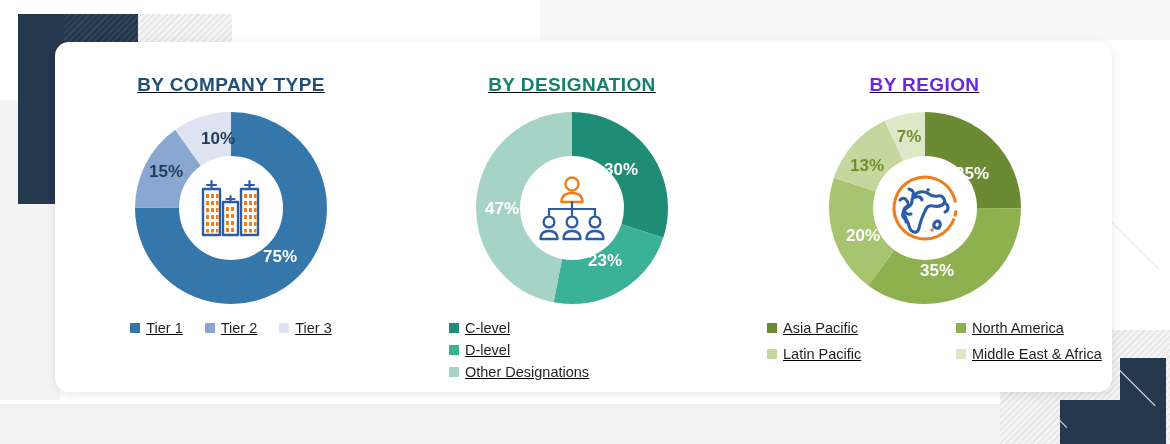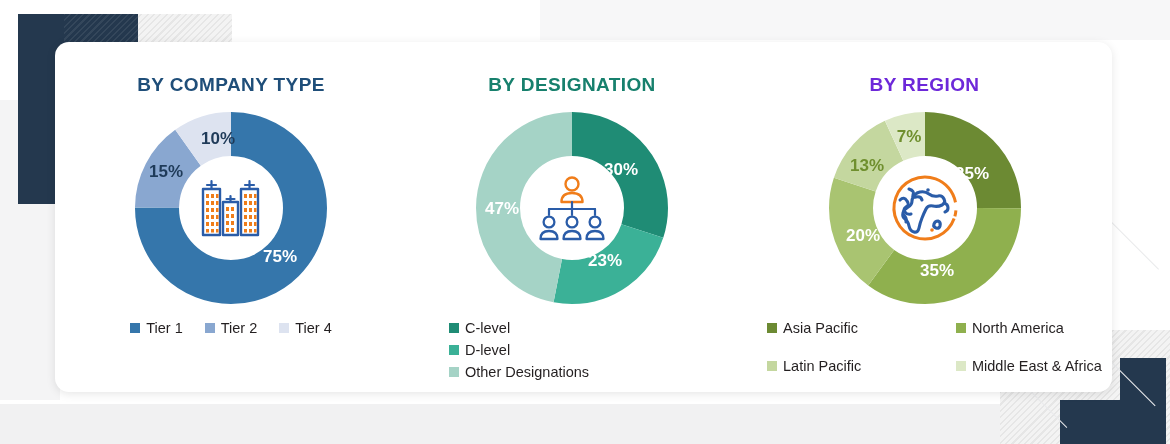--- a/index.html
+++ b/index.html
@@ -52,20 +52,21 @@
   #strip-left{left:0;top:100px;width:60px;height:300px;background:#f4f4f5;}
   #strip-bottom{left:0;top:404px;width:1010px;height:40px;background:#f1f1f2;}
   #strip-topright{left:540px;top:0;width:630px;height:40px;background:#f7f7f8;}
 
   
   #card{
     position:absolute;left:55px;top:42px;width:1057px;height:350px;
     background:#ffffff;border-radius:14px;
     box-shadow:0 2px 10px rgba(0,0,0,0.10);
     display:flex;
+    text-decoration:underline;
   }
 
   .panel{flex:1;display:flex;flex-direction:column;align-items:center;position:relative;}
   #panel-company{flex:0 0 352px;}
   #panel-designation{flex:0 0 330px;}
   #panel-region{flex:1;}
 
   .panel-title{
     font-size:19px;font-weight:bold;letter-spacing:.4px;
     margin-top:32px;text-transform:uppercase;white-space:nowrap;
@@ -88,21 +89,21 @@
   .slice-label.dark{fill:#1f3b59;}
   .slice-label.olive{fill:#6f8f2e;}
 
   
   .legend{margin-top:14px;font-size:14.5px;color:#231f20;}
   .legend-item{display:flex;align-items:center;white-space:nowrap;}
   .swatch{width:10px;height:10px;display:inline-block;margin-right:6px;flex:none;}
 
   #legend-company{display:flex;gap:22px;align-items:center;}
   #legend-designation{display:flex;flex-direction:column;gap:6px;align-self:flex-start;margin-left:42px;}
-  #legend-region{display:grid;grid-template-columns:175px auto;gap:22px 14px;margin-top:14px;align-self:flex-start;margin-left:30px;text-align:right;}
+  #legend-region{display:grid;grid-template-columns:175px auto;gap:10px 14px;margin-top:14px;align-self:flex-start;margin-left:30px;text-align:right;}
 </style>
 </head>
 <body>
 
 <div id="bg-layer">
   <div class="hatch-light" id="strip-topright" style="background-image:none;"></div>
   <div id="strip-left" style="position:absolute;"></div>
   <div id="strip-bottom" style="position:absolute;"></div>
 
   <div class="hatch-light" id="tl-grayblock"></div>
@@ -209,21 +210,21 @@
       <div class="legend-item">
         <span class="swatch" style="background:#3576ab"></span>
         <span>Tier 1</span>
       </div>
       <div class="legend-item">
         <span class="swatch" style="background:#89a7d0"></span>
         <span>Tier 2</span>
       </div>
       <div class="legend-item">
         <span class="swatch" style="background:#dde3f0"></span>
-        <span>Tier 4</span>
+        <span>Tier 3</span>
       </div>
     </div>
   </div>
 
   <div class="panel" id="panel-designation">
     <div class="panel-title" id="title-designation">BY DESIGNATION</div>
 
     <div class="donut-wrap">
       <svg class="donut-svg" width="196" height="196" viewBox="0 0 196 196">
         <g transform="rotate(-90 98 98)">

